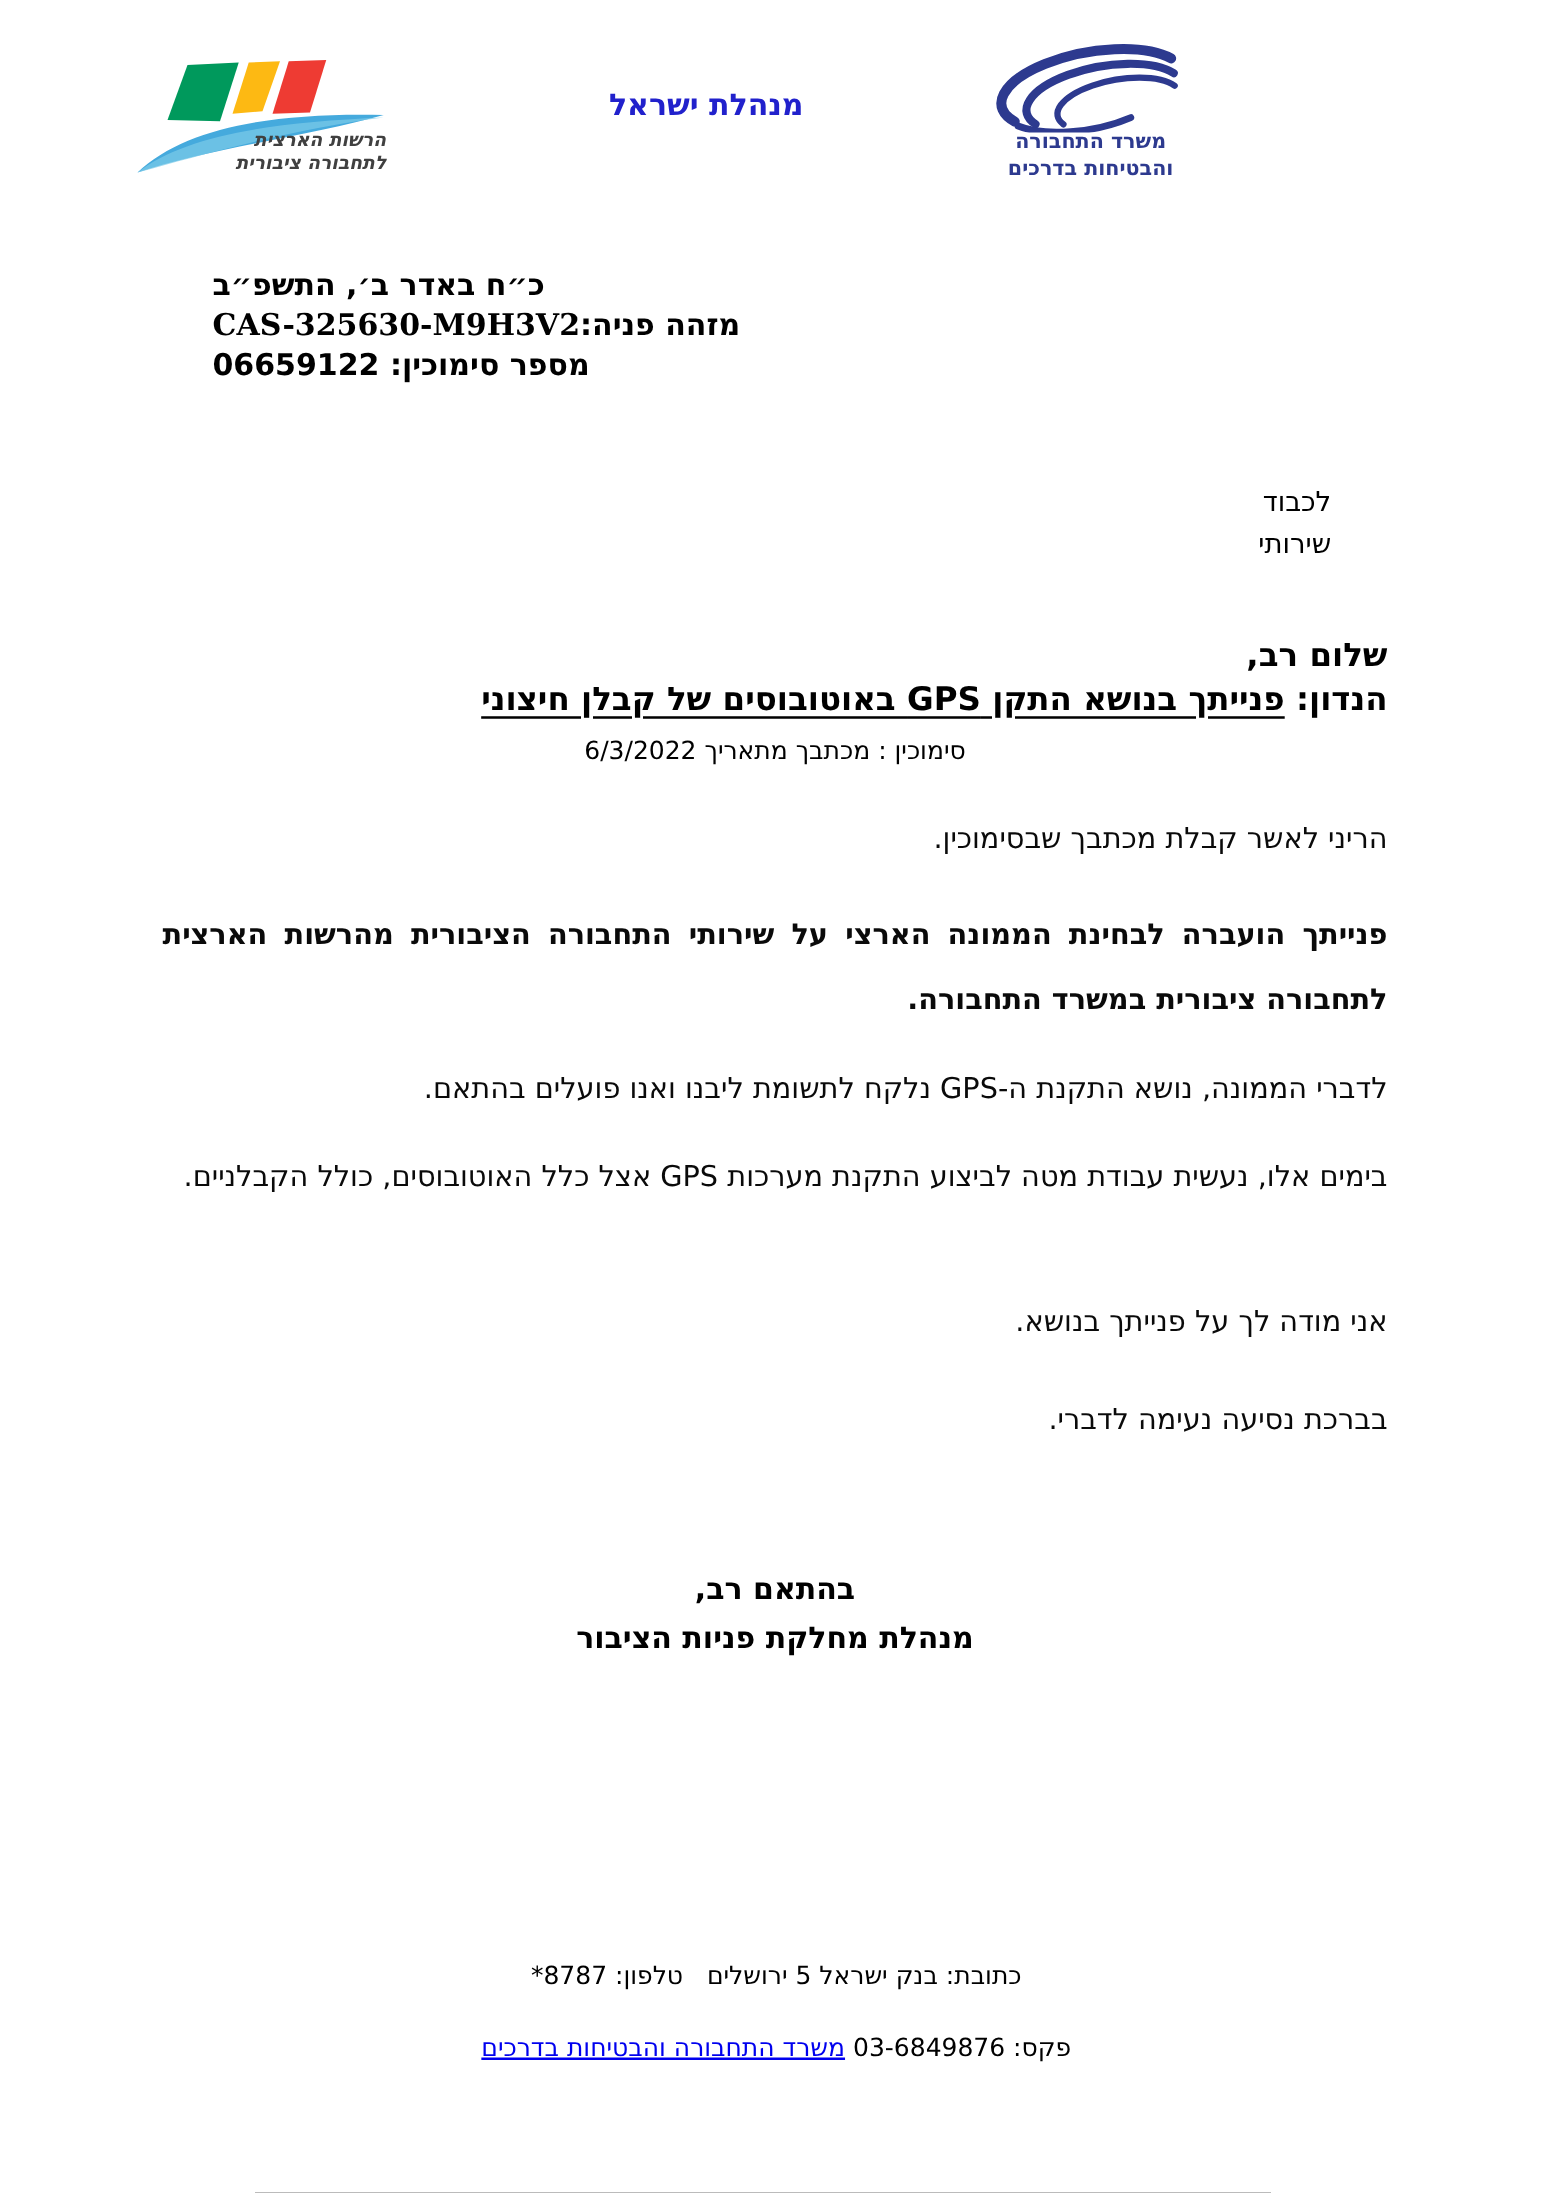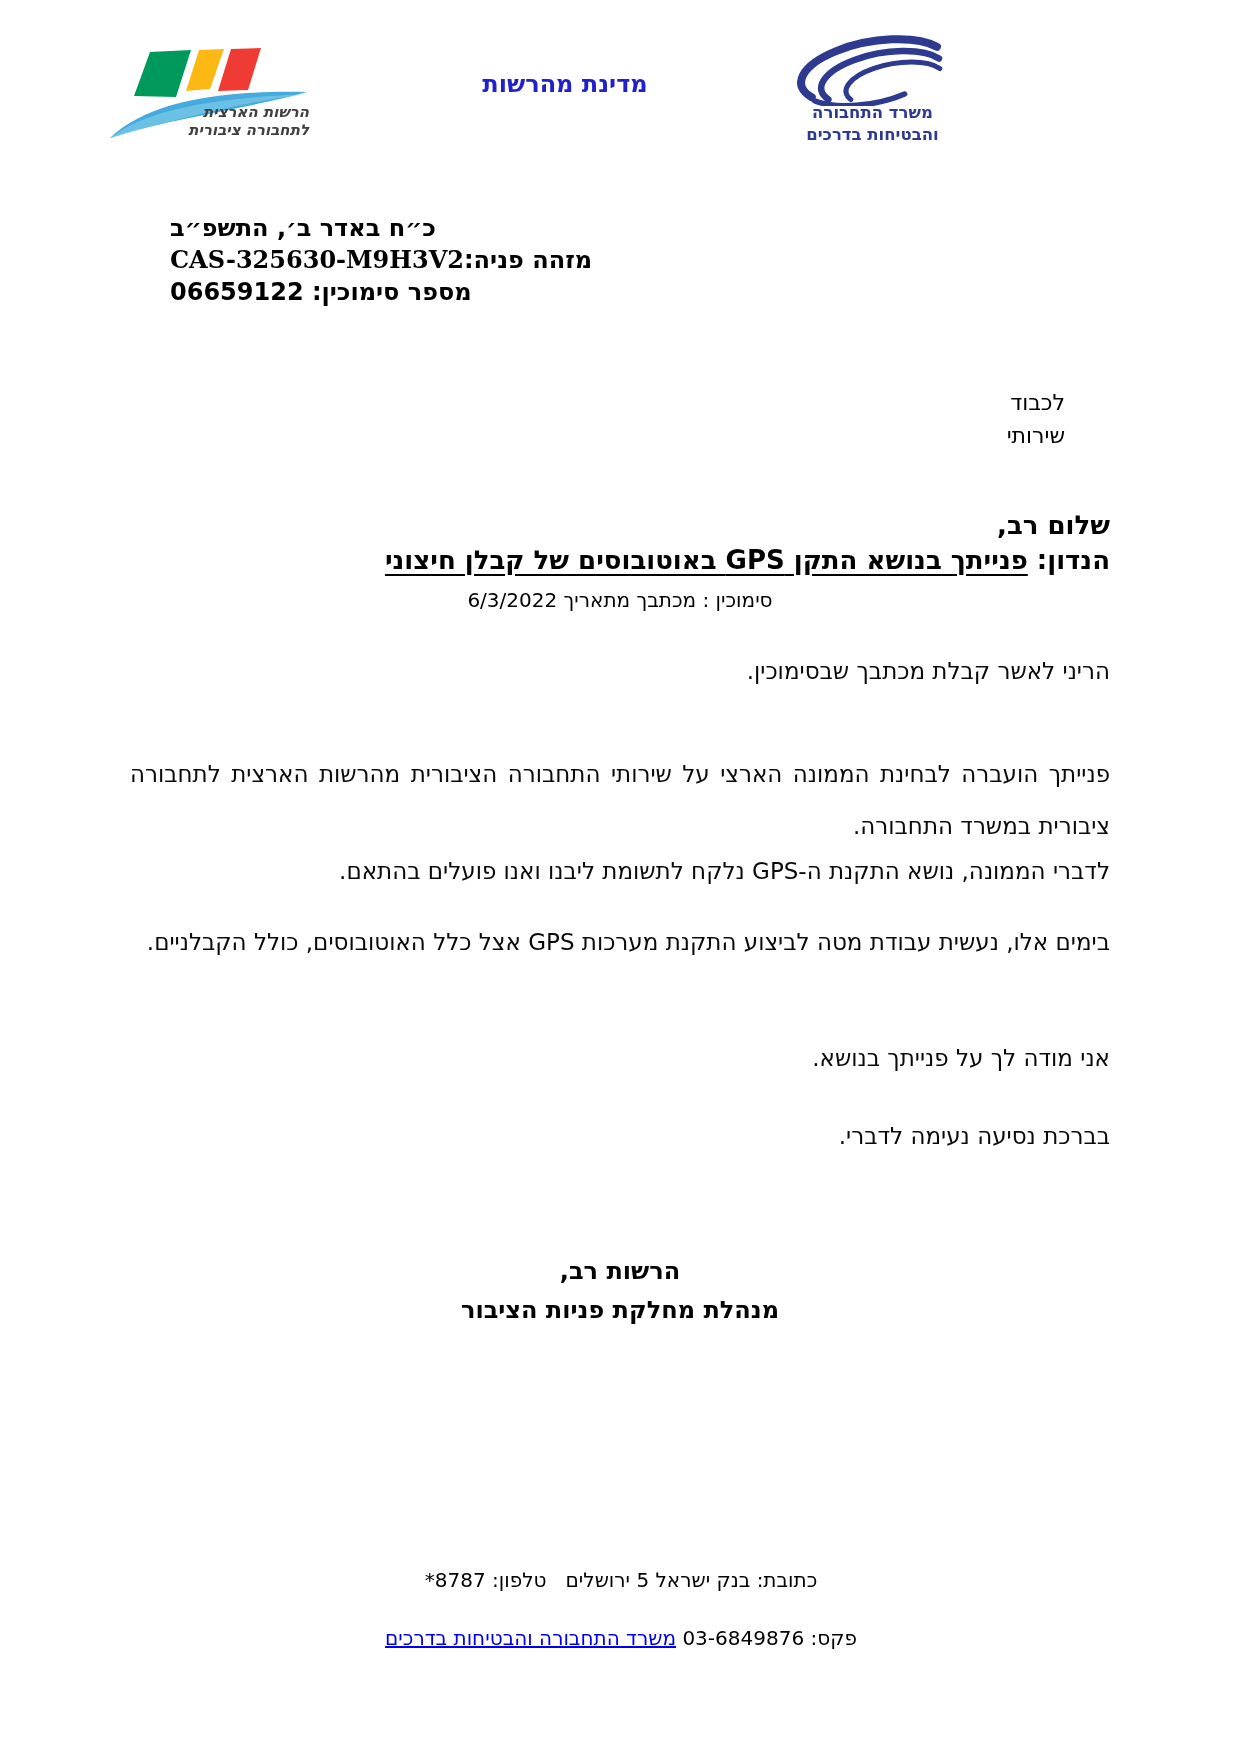--- a/index.html
+++ b/index.html
@@ -28,21 +28,21 @@
   
   .addressee{right:177px;top:386px;text-align:right;font-size:22px;line-height:33px;}
   
   .greeting{left:130px;right:132px;top:510px;text-align:right;font-size:26px;font-weight:bold;}
   .subject{left:130px;right:132px;top:545px;text-align:right;font-size:26px;font-weight:bold;}
   .subject .u{text-decoration:underline;text-underline-offset:5px;}
   .refline{left:130px;right:132px;top:588px;text-align:center;font-size:20px;}
   
   .para{left:130px;right:132px;font-size:23px;line-height:52px;text-align:right;color:#0a0a0a;}
   .just{text-align:justify;}
-  .p1{top:645px;} .p2{top:748px;} .p3{top:845px;}
+  .p1{top:645px;} .p2{top:722px;font-weight:bold;} .p3{top:845px;}
   .p4{top:916px;} .p5{top:1032px;} .p6{top:1110px;}
   
   .signature{left:130px;width:980px;top:1252px;text-align:center;
              font-size:24px;font-weight:bold;line-height:39px;}
   
   .footer-line{left:0;width:1242px;text-align:center;font-size:20px;white-space:pre;}
   .f1{top:1568px;} .f2{top:1626px;}
   .footer-link{color:#0000ee;text-decoration:underline;cursor:pointer;}
 </style>
 </head>
@@ -55,21 +55,21 @@
       <path d="M50,16 L91,14 L76,61 L34,60 Z" fill="#00995c"></path>
       <path d="M99,14 L124,13 L110,53 L86,55 Z" fill="#fdb913"></path>
       <path d="M131,13 L161,12 L148,54 L118,55 Z" fill="#ee3b33"></path>
       <path d="M10,102 C48,66 118,54 207,56 C150,72 62,84 10,102 Z" fill="#45aadd"></path>
       <path d="M10,102 C46,74 110,62 207,58 C140,66 60,88 10,102 Z" fill="#7ccbe8" opacity="0.7"></path>
     </svg>
     <div class="npta-text npta-l1">הרשות הארצית</div>
     <div class="npta-text npta-l2">לתחבורה ציבורית</div>
   </div>
 
-  <div class="abs state-title">מדינת מהרשות</div>
+  <div class="abs state-title">מנהלת ישראל</div>
 
   <div class="abs ministry-logo">
     <svg width="165" height="78" viewBox="0 0 165 78">
       <g transform="rotate(-10 84 42)" stroke="#2d3a8f" fill="none" stroke-linecap="round">
         <path d="M18,58 A68,28 0 0 1 150,30" stroke-width="8"></path>
         <path d="M34,63 A56,23 0 0 1 150,42" stroke-width="6.5"></path>
         <path d="M56,67 A44,18 0 0 1 149,52" stroke-width="5"></path>
         <path d="M20,62 A68,28 0 0 0 110,71" stroke-width="5.5"></path>
       </g>
     </svg>
@@ -95,20 +95,20 @@
   <div class="abs refline">סימוכין : מכתבך מתאריך 6/3/2022</div>
 
   <div class="abs para p1">הריני לאשר קבלת מכתבך שבסימוכין.</div>
   <div class="abs para p2 just">פנייתך הועברה לבחינת הממונה הארצי על שירותי התחבורה הציבורית מהרשות הארצית לתחבורה ציבורית במשרד התחבורה.</div>
   <div class="abs para p3">לדברי הממונה, נושא התקנת ה-GPS נלקח לתשומת ליבנו ואנו פועלים בהתאם.</div>
   <div class="abs para p4 just">בימים אלו, נעשית עבודת מטה לביצוע התקנת מערכות GPS אצל כלל האוטובוסים, כולל הקבלניים.</div>
   <div class="abs para p5">אני מודה לך על פנייתך בנושא.</div>
   <div class="abs para p6">בברכת נסיעה נעימה לדברי.</div>
 
   <div class="abs signature">
-    <div>הרשות רב,</div>
+    <div>בהתאם רב,</div>
     <div>מנהלת מחלקת פניות הציבור</div>
   </div>
 
   <div class="abs footer-line f1">כתובת: בנק ישראל 5 ירושלים   טלפון: 8787*</div>
   <div class="abs footer-line f2"><span>פקס: 03-6849876 </span><a class="footer-link">משרד התחבורה והבטיחות בדרכים</a></div>
 
 </div>
 
 </body></html>

